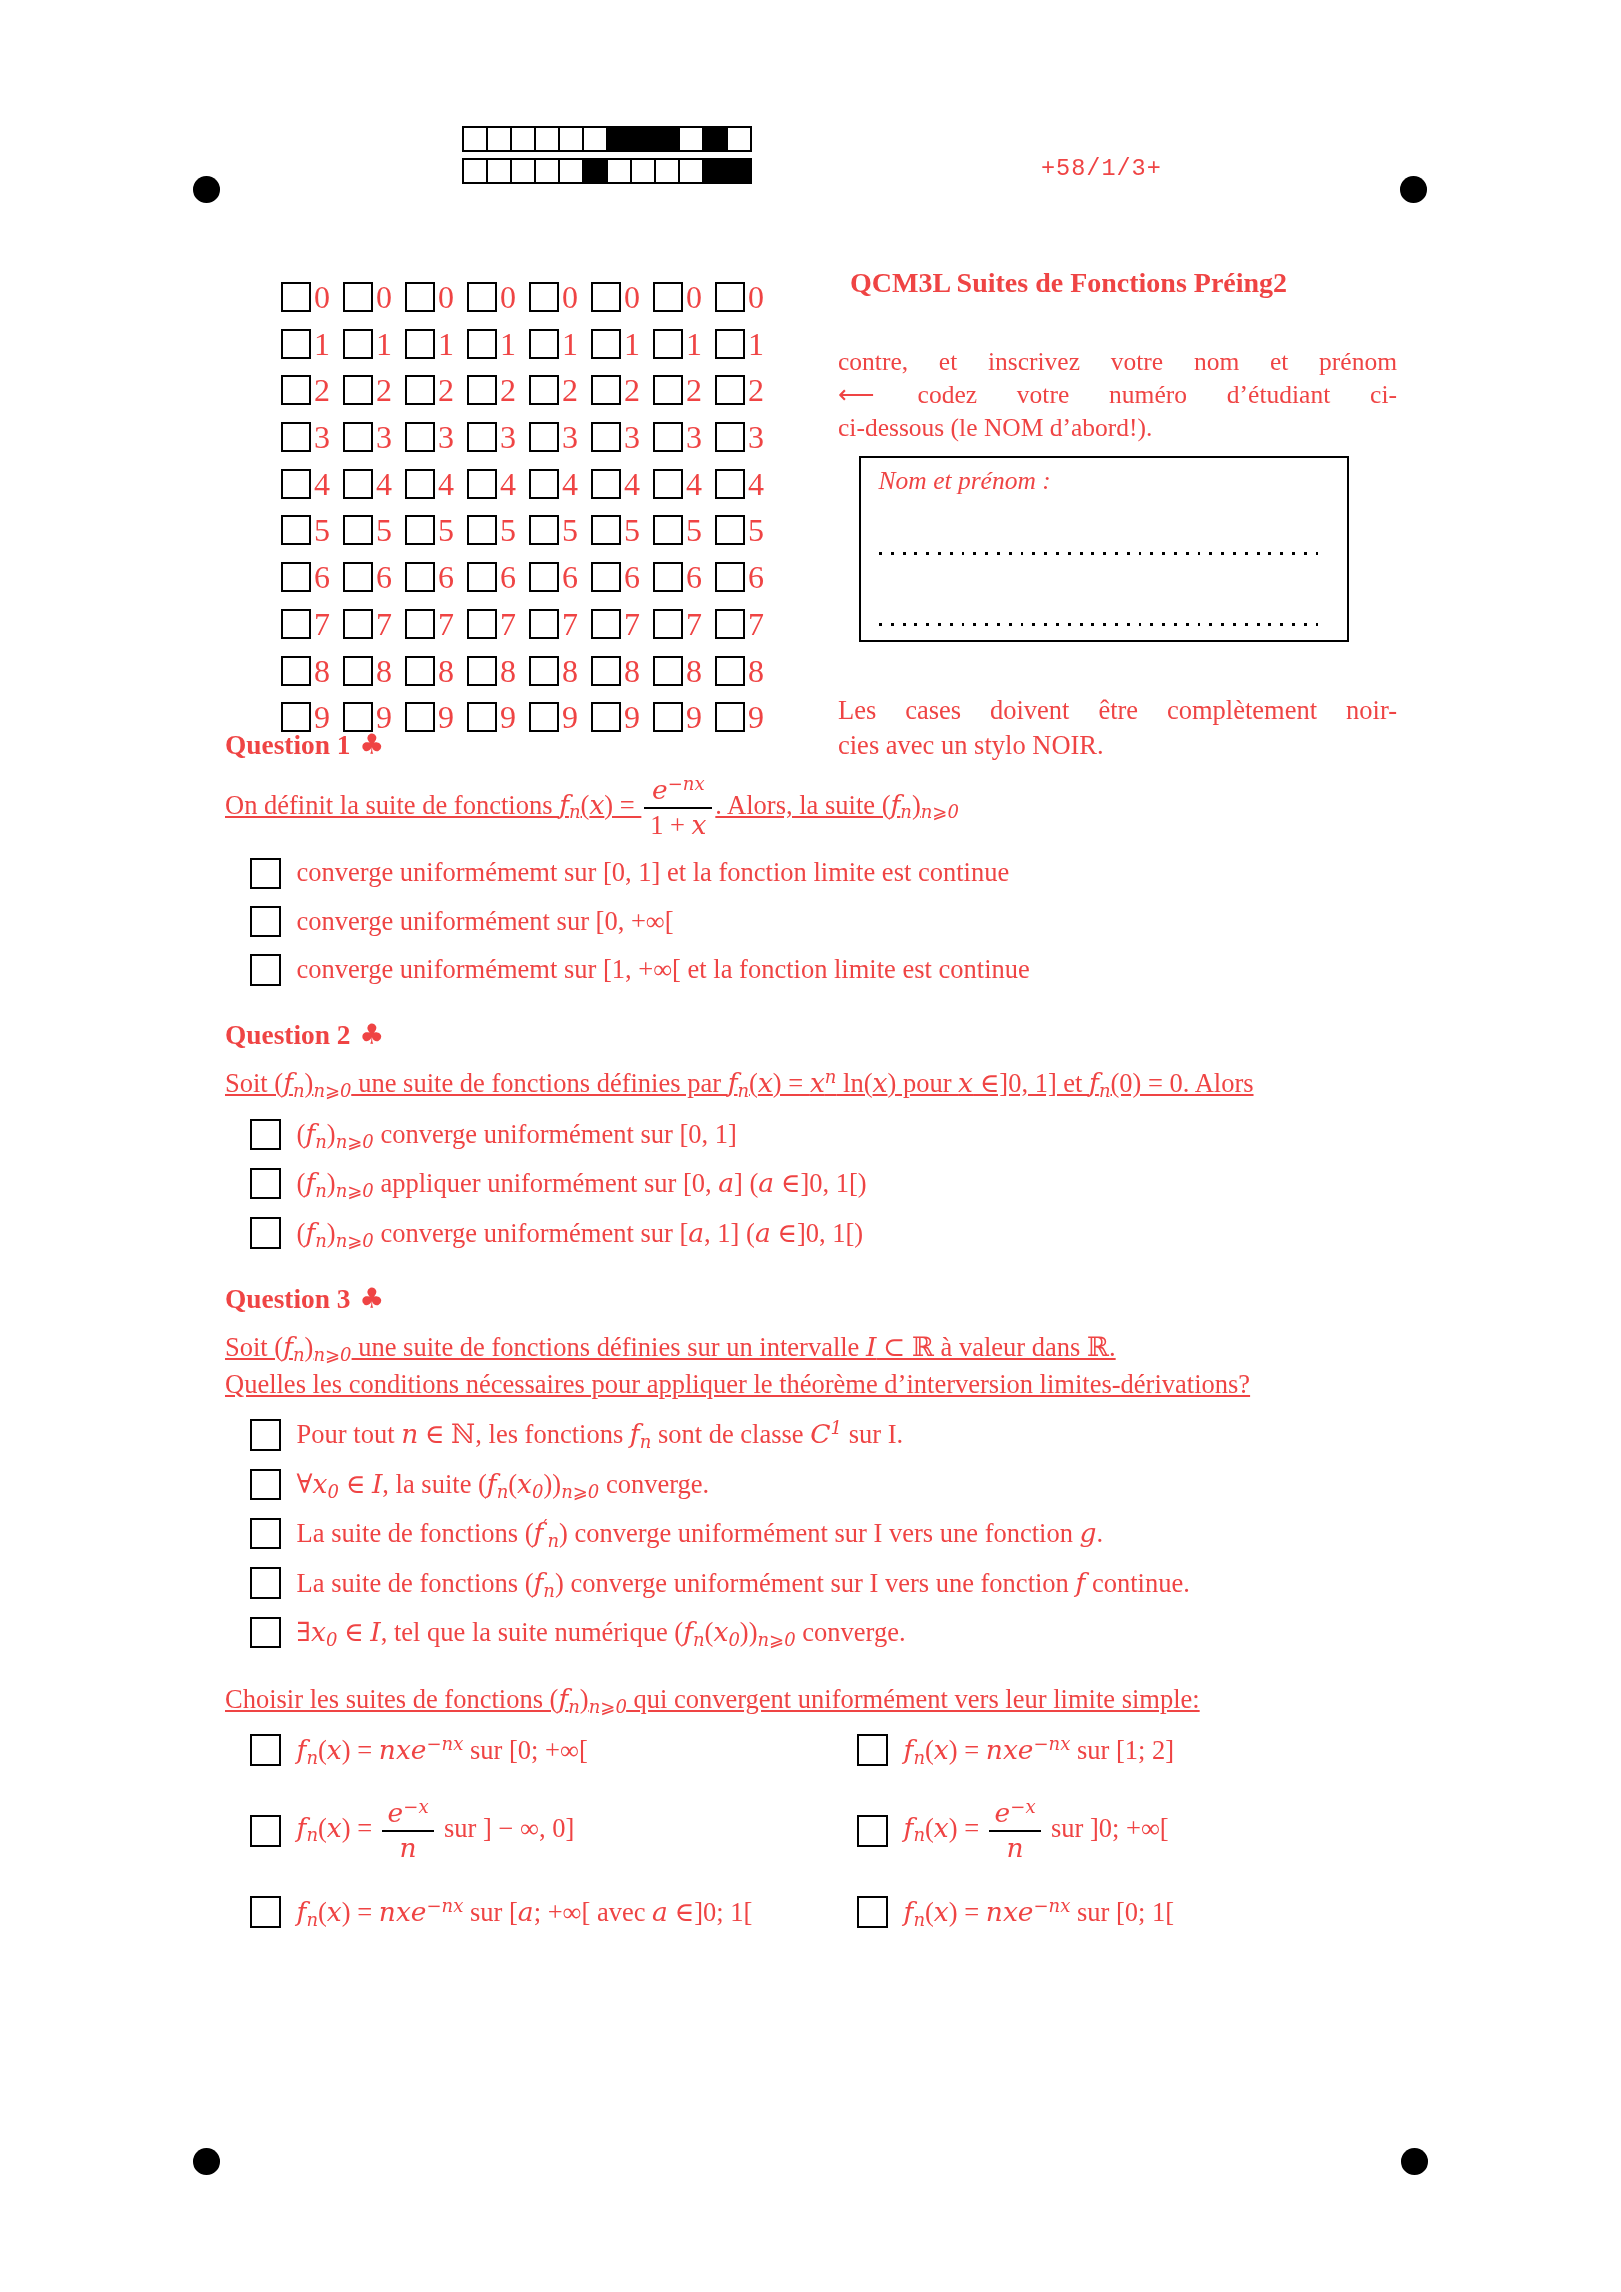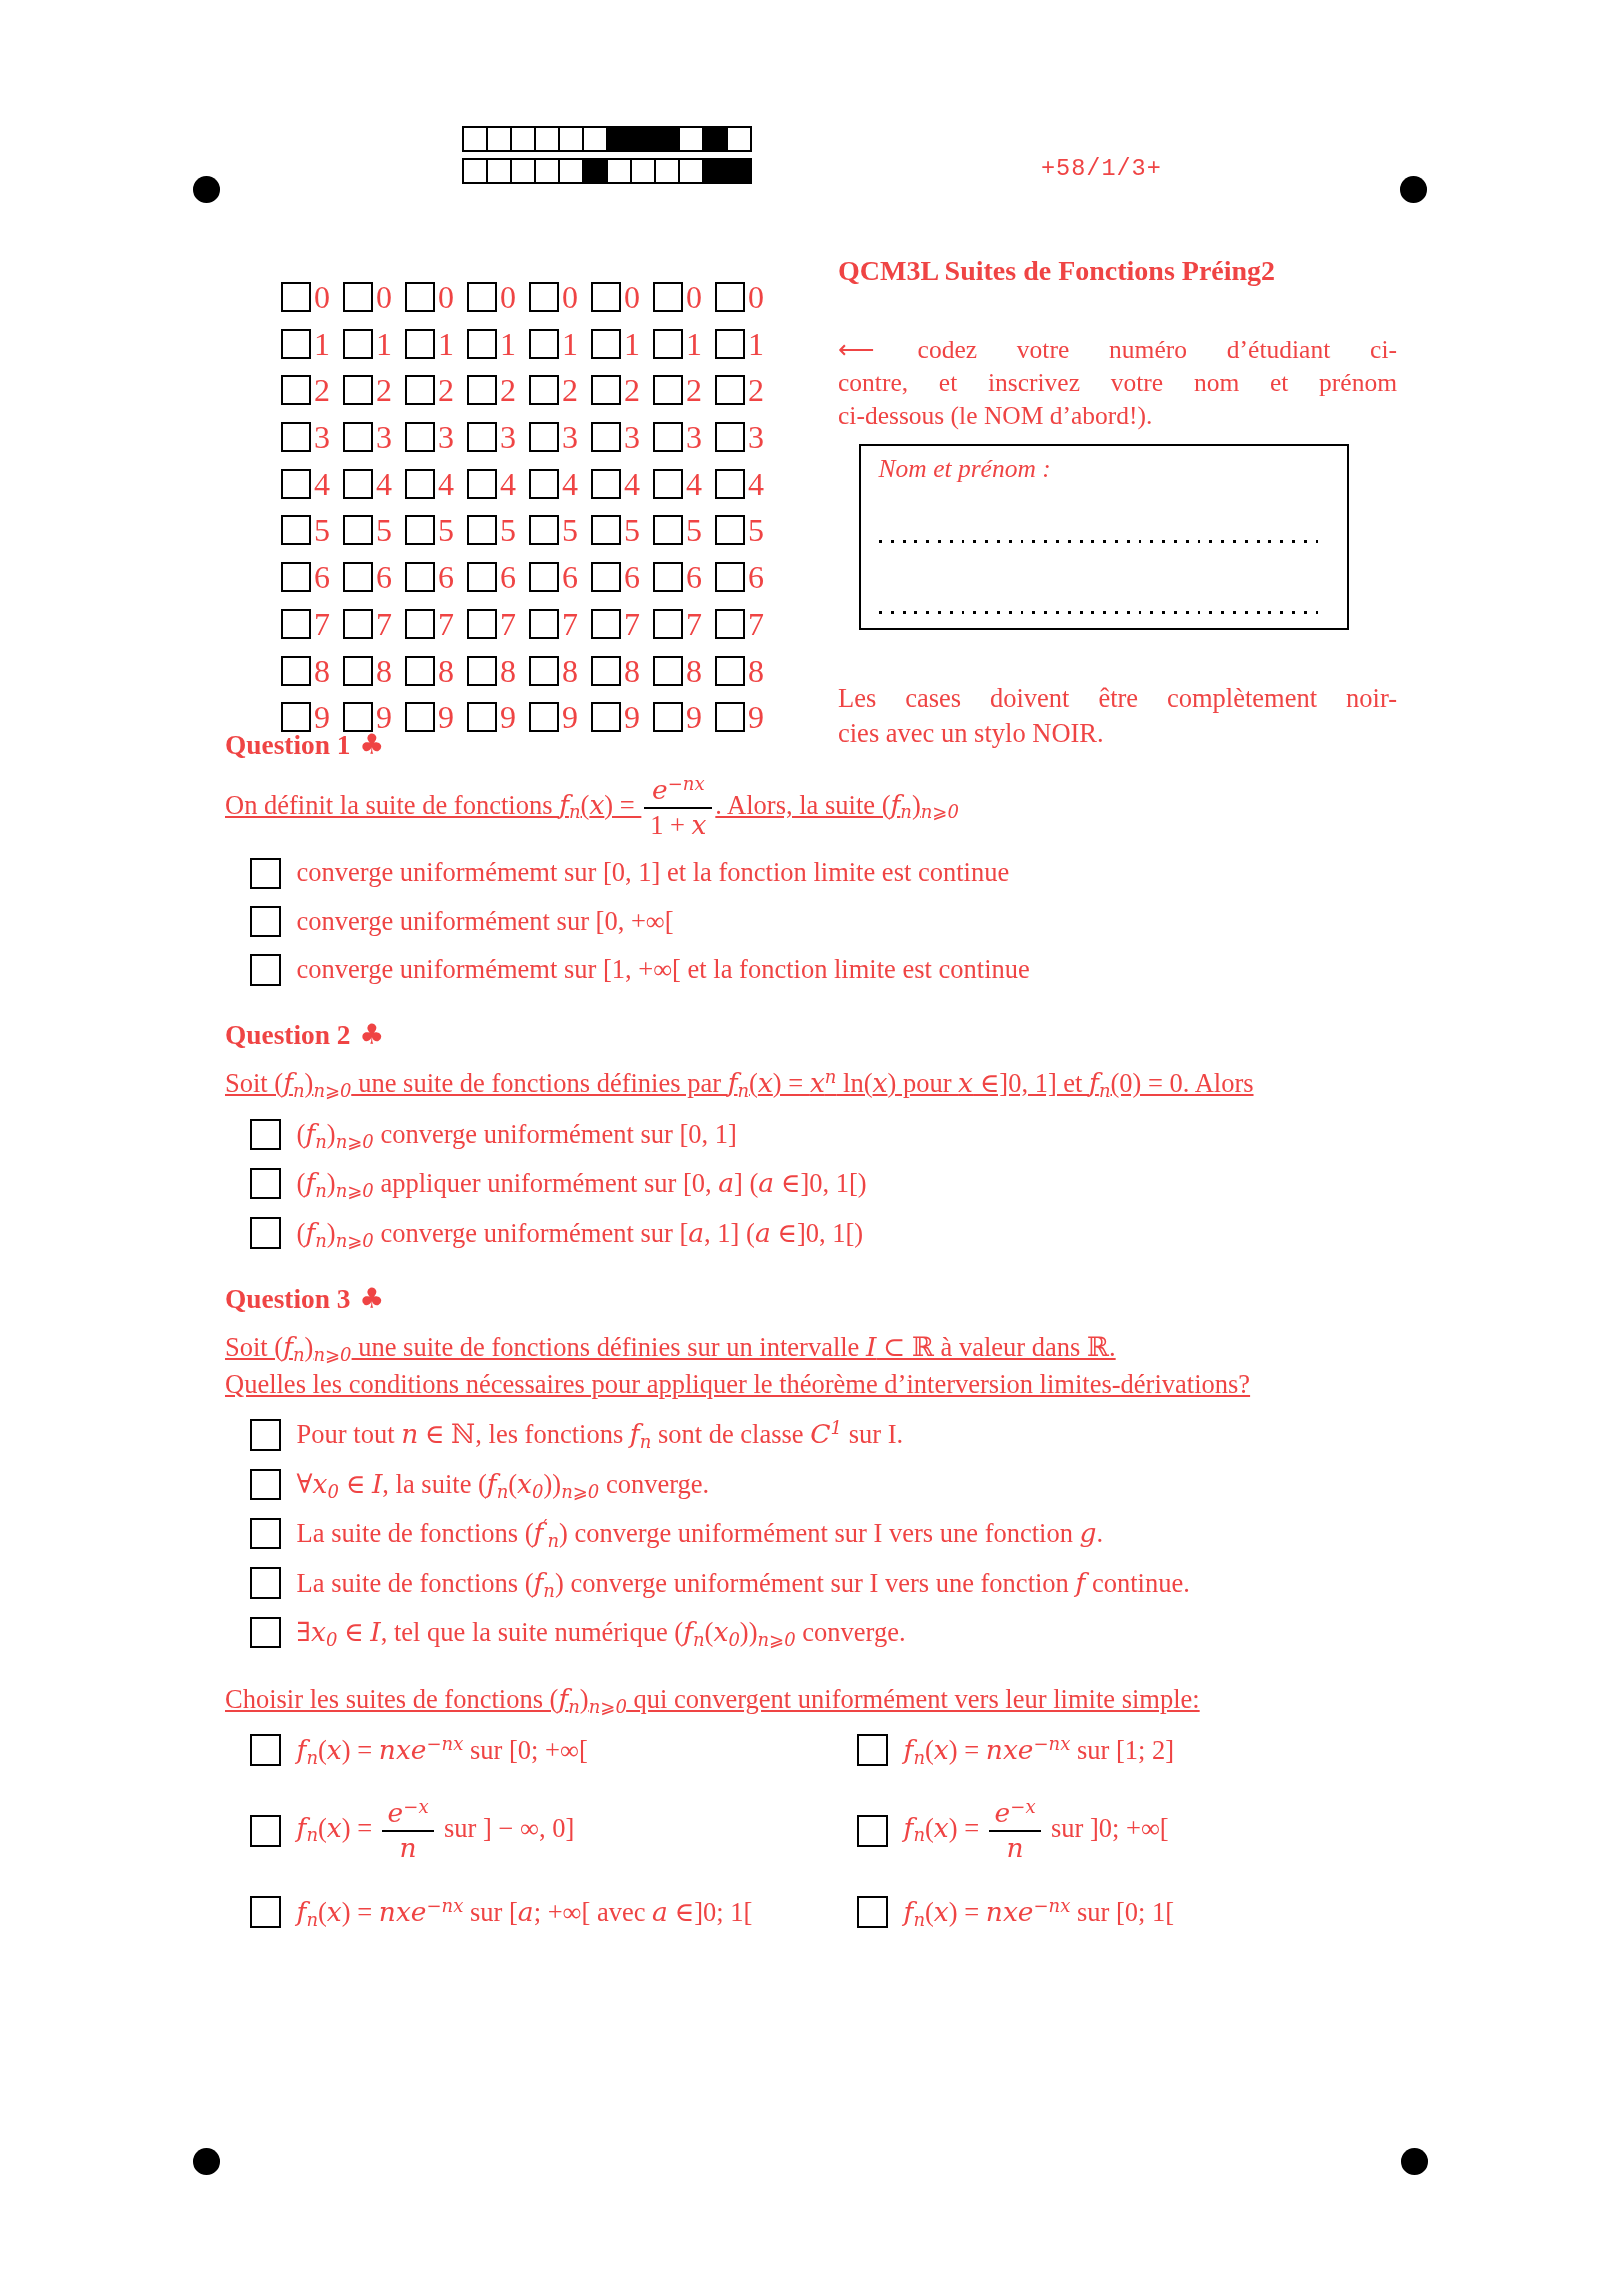--- a/index.html
+++ b/index.html
@@ -24,21 +24,21 @@
   
   .code{position:absolute;left:1041px;top:155px;font-family:"Liberation Mono","DejaVu Sans Mono",monospace;font-size:23.5px;letter-spacing:1px;}
   
   .grid{position:absolute;left:281px;top:281px;}
   .grid-row{display:grid;grid-template-columns:repeat(8,62px);margin-bottom:14.7px;}
   .grid-cell{display:flex;align-items:center;}
   .gbox{width:30px;height:30px;border:2.5px solid #000;box-sizing:border-box;background:#fff;flex:none;}
   .gdigit{font-size:32px;line-height:1;margin-left:2.9px;}
   
   .info{position:absolute;left:838px;top:253px;width:559px;}
-  .info h1{margin:0;font-size:28px;font-weight:bold;line-height:1.25;}
+  .info h1{margin:12px;font-size:28px;font-weight:bold;line-height:1.25;}
   .instruction{margin:45px 0 0 0;font-size:25.5px;line-height:33px;}
   .iline{display:block;text-align:justify;text-align-last:justify;}
   .iline.last{text-align-last:left;}
   .arrow{font-family:"DejaVu Sans","Liberation Sans",sans-serif;margin-right:45px;letter-spacing:-2px;}
   .name-box{position:relative;margin-top:11.8px;margin-left:21px;width:490px;height:186px;border:2px solid #000;box-sizing:border-box;font-style:italic;}
   .name-label{position:absolute;left:17.6px;top:7.8px;font-size:25.5px;}
   .dotline{position:absolute;left:17.6px;width:439px;height:2.9px;
     background:repeating-linear-gradient(to right,#000 0 2.9px,transparent 2.9px 11.8px);}
   .dl1{top:94px;} .dl2{top:165px;}
   .note{margin:51px 0 0 0;font-size:26.5px;line-height:35px;}
@@ -447,22 +447,22 @@
         <div class="grid-cell">
           <span class="gbox"></span>
           <span class="gdigit">9</span>
         </div>
       </div>
     </div>
 
   <div class="info">
     <h1>QCM3L Suites de Fonctions Préing2</h1>
     <p class="instruction">
+      <span class="iline">contre, et inscrivez votre nom et prénom</span>
       <span class="iline il1"><span class="arrow">⟵</span><span>codez votre numéro d’étudiant ci-</span></span>
-      <span class="iline">contre, et inscrivez votre nom et prénom</span>
       <span class="iline last">ci-dessous (le NOM d’abord!).</span>
     </p>
     <div class="name-box">
       <div class="name-label">Nom et prénom :</div>
       <div class="dotline dl1"></div>
       <div class="dotline dl2"></div>
     </div>
     <p class="note">
       <span class="nline">Les cases doivent être complètement noir-</span>
       <span class="nline last">cies avec un stylo NOIR.</span>

